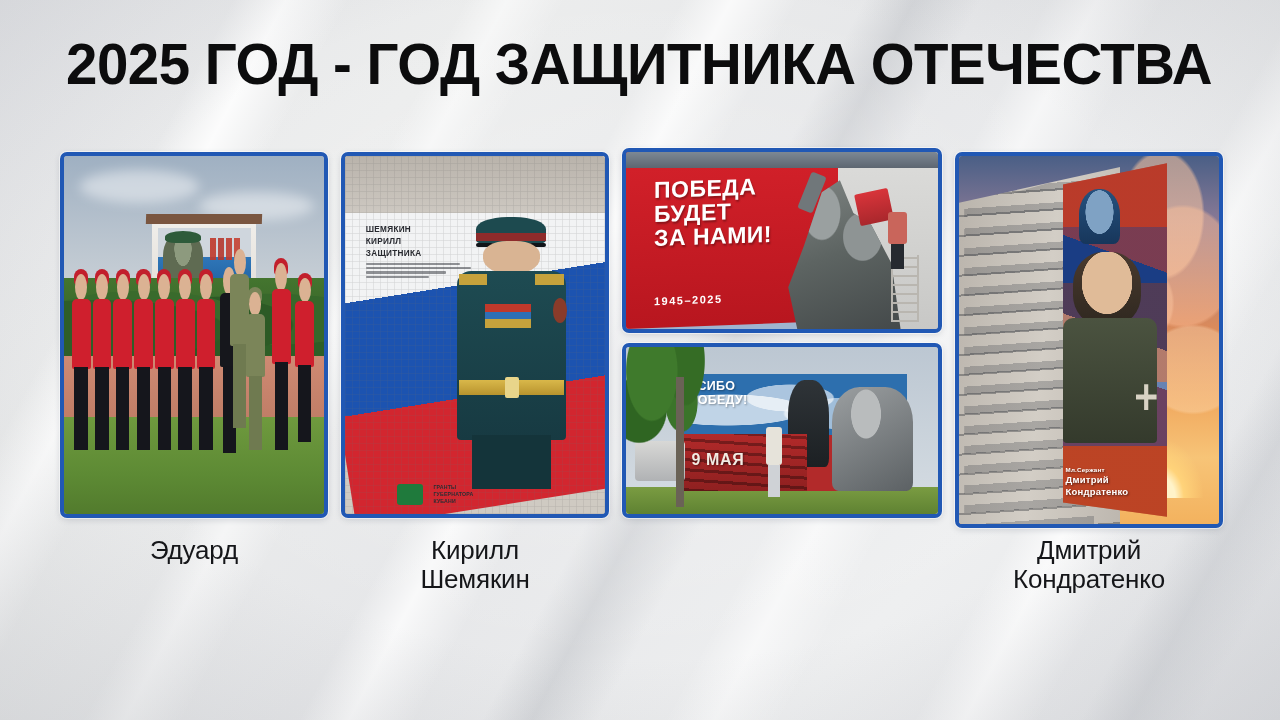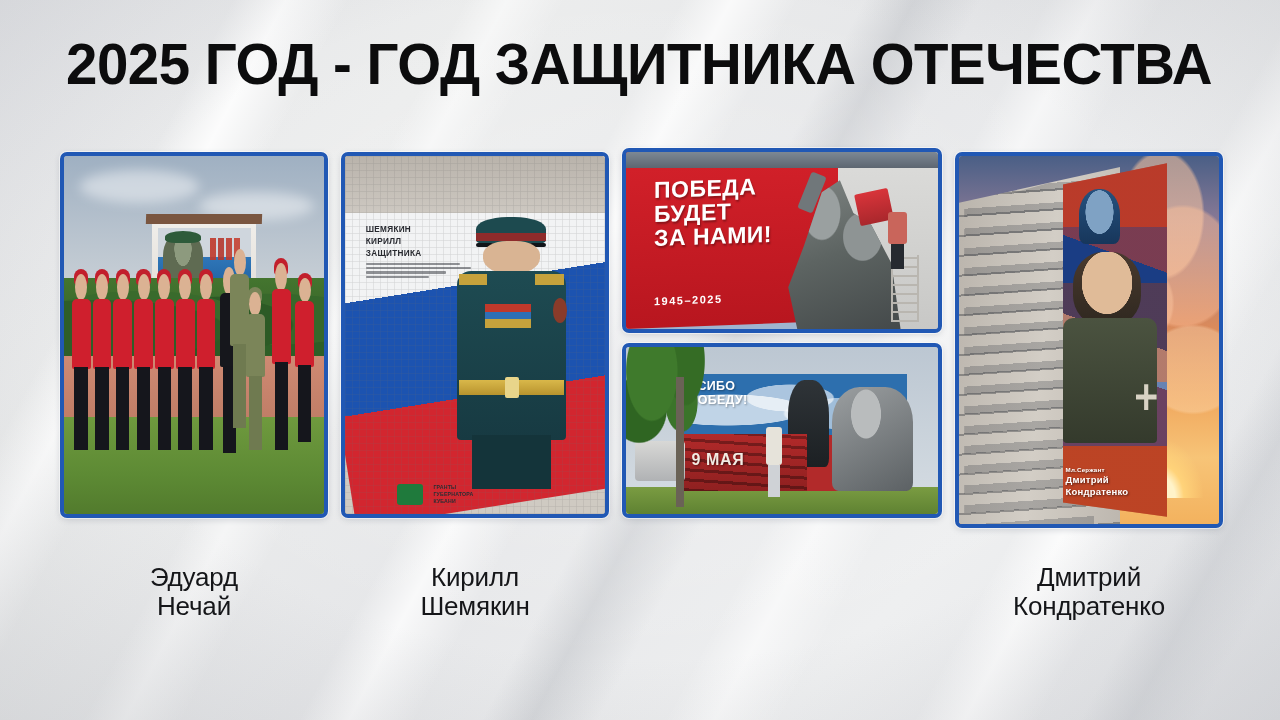--- a/index.html
+++ b/index.html
@@ -270,21 +270,20 @@
 
   
   .caption{
     position:absolute;
     text-align:center;
     color:#151619;
     font-size:26px;
     font-weight:500;
     line-height:1.12;
     letter-spacing:-0.2px;
-    margin-top:27px;
   }
   #c1{ left:60px; top:536px; width:268px; }
   #c2{ left:341px; top:536px; width:268px; }
   #c4{ left:955px; top:536px; width:268px; }
 </style>
 </head>
 <body>
 
 <div class="bg-base"></div>
 <div class="bg-streaks"></div>
@@ -483,21 +482,20 @@
     <div class="p4-nametag">
       <span class="p4-rank">Мл.Сержант</span>
       <div>Дмитрий</div>
       <div>Кондратенко</div>
     </div>
   </div>
 </div>
 
 <div class="caption" id="c1">
   <div>Эдуард</div>
-  <div>Нечай</div>
 </div>
 <div class="caption" id="c2">
   <div>Кирилл</div>
   <div>Шемякин</div>
 </div>
 <div class="caption" id="c4">
   <div>Дмитрий</div>
   <div>Кондратенко</div>
 </div>
 

